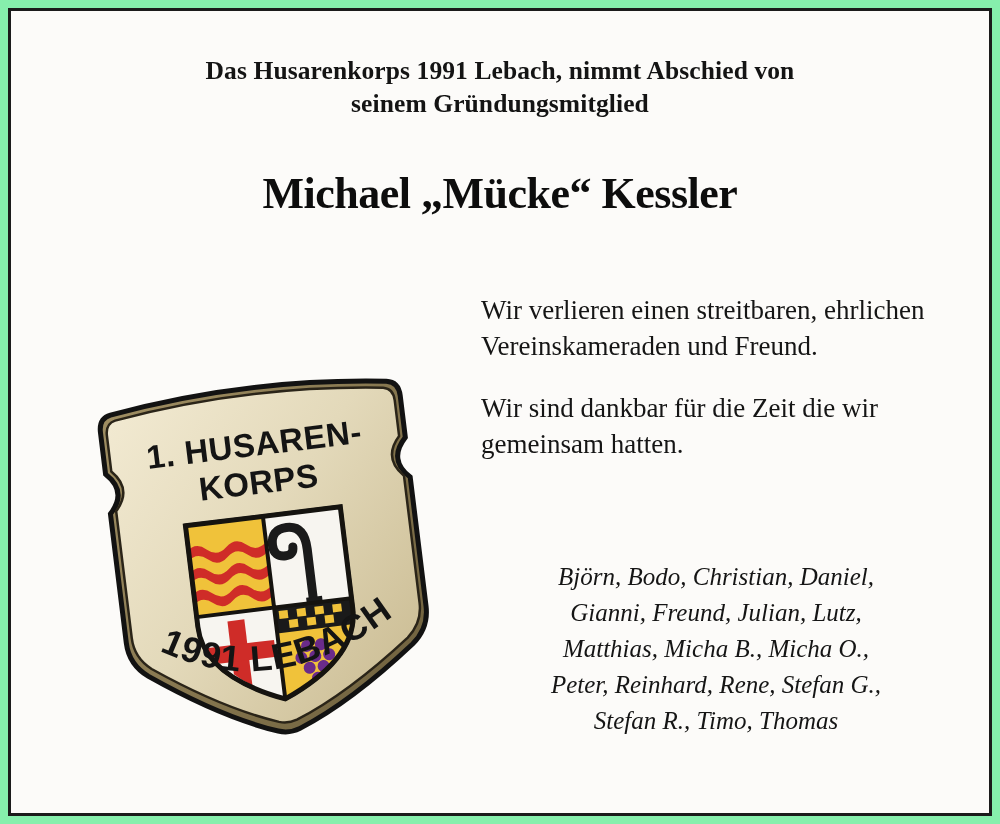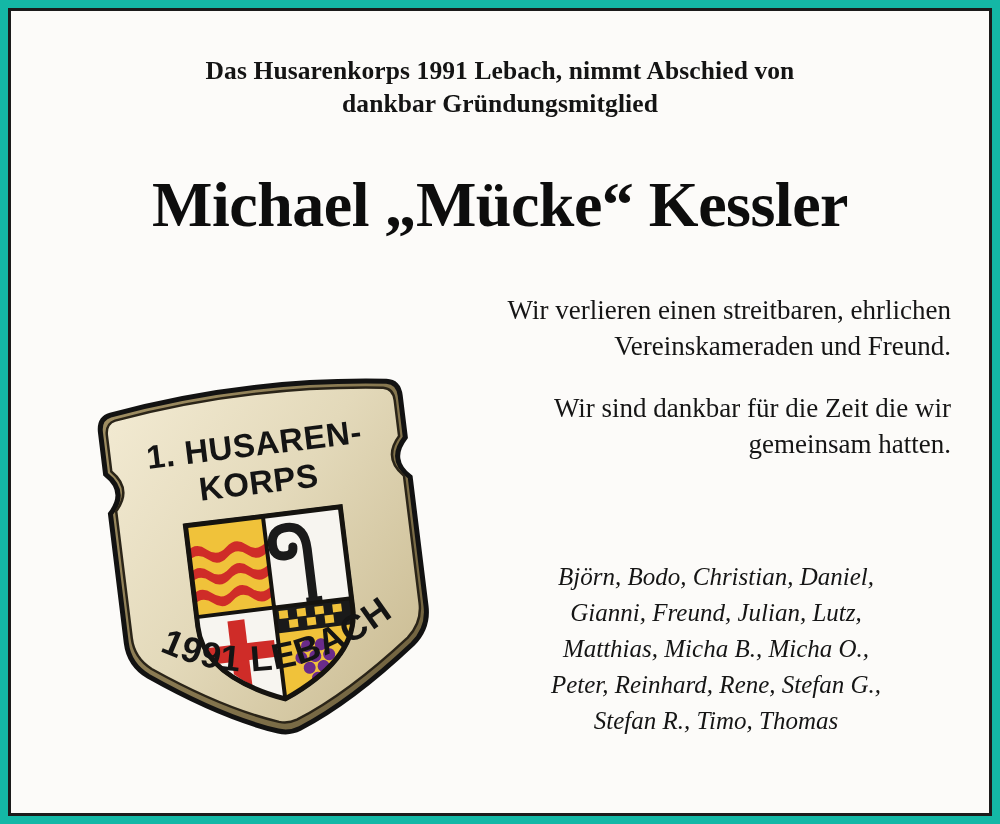--- a/index.html
+++ b/index.html
@@ -11,21 +11,21 @@
     width: 1000px;
     height: 824px;
     font-family: "Liberation Serif", serif;
     color: #111111;
     overflow: hidden;
   }
   .page {
     position: relative;
     width: 1000px;
     height: 824px;
-    background: #14b8a6;
+    background: #86efac;
     box-sizing: border-box;
     padding: 8px;
   }
   .frame {
     position: relative;
     width: 100%;
     height: 100%;
     border: 3px solid #1b1b1b;
     box-sizing: border-box;
     background: #fcfbf9;
@@ -52,33 +52,33 @@
     color: #141414;
   }
   .deceased-name {
     position: absolute;
     top: 160px;
     left: 40px;
     right: 40px;
     text-align: center;
     font-family: "Liberation Serif", serif;
     font-weight: bold;
-    font-size: 64px;
+    font-size: 44px;
     line-height: 1.05;
     letter-spacing: -0.5px;
     color: #0d0d0d;
   }
 
   
   .message {
     position: absolute;
     top: 282px;
     left: 470px;
     width: 470px;
-    text-align: right;
+    text-align: left;
     font-family: "Liberation Serif", serif;
     font-size: 27px;
     line-height: 1.33;
     color: #151515;
   }
   .message p {
     margin: 0 0 26px 0;
   }
   .message p:last-child {
     margin-bottom: 8px;
@@ -116,21 +116,21 @@
 </style>
 </head>
 <body>
 
 <div class="page">
   <div class="frame">
     <div class="inner">
 
       <div class="header">
         <div>Das Husarenkorps 1991 Lebach, nimmt Abschied von</div>
-        <div>dankbar Gründungsmitglied</div>
+        <div>seinem Gründungsmitglied</div>
       </div>
 
       <div class="deceased-name">Michael „Mücke“ Kessler</div>
 
       <div class="message">
         <p>Wir verlieren einen streitbaren, ehrlichen Vereinskameraden und Freund.</p>
         <p>Wir sind dankbar für die Zeit die wir gemeinsam hatten.</p>
       </div>
 
       <div class="signers">

